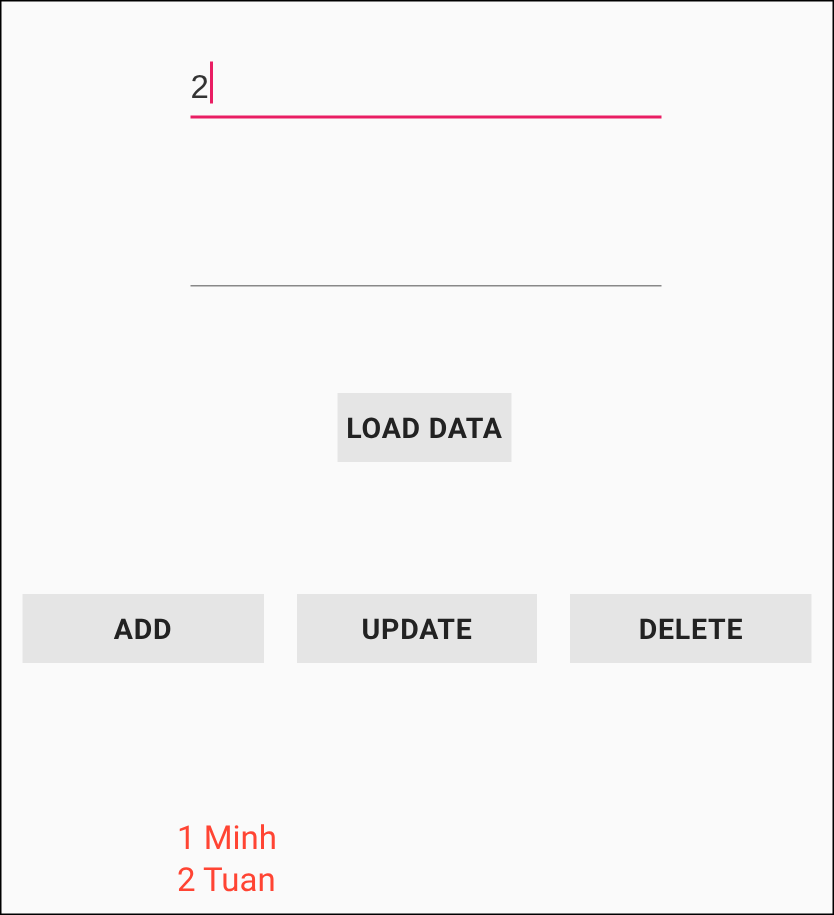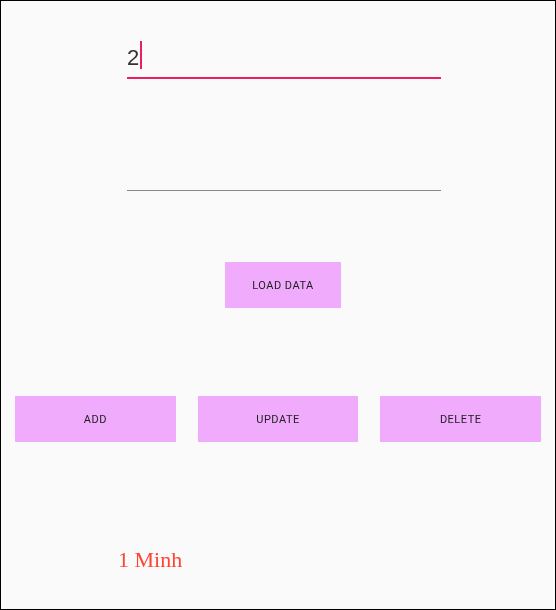--- a/index.html
+++ b/index.html
@@ -41,25 +41,25 @@
     }
     .cursor {
       position: absolute;
       left: 13px;
       top: 0px;
       width: 2px;
       height: 28px;
       background: #e91e63;
     }
     .btn {
-      background: #f0abfc;
+      background: #e5e5e5;
       border: none;
       color: #222;
-      font-size: 11px;
-      font-weight: 400;
+      font-size: 19px;
+      font-weight: 700;
       font-family: Roboto, Arial, sans-serif;
       letter-spacing: 0.5px;
       padding: 0;
       cursor: pointer;
     }
     .load-btn {
       position: absolute;
       left: 224px;
       top: 261px;
       width: 116px;
@@ -80,21 +80,20 @@
     .results {
       position: absolute;
       left: 117px;
       top: 545px;
       font-size: 22px;
       color: #ff4433;
       line-height: 1.25;
     }
     .result-item {
       white-space: pre;
-      font-family: Liberation Serif, serif;
     }
   </style>
 </head>
 <body>
 
 <div class="input-container input-1">
   <input type="text" class="text-input" value="2" style="">
   <div class="cursor"></div>
 </div>
 
@@ -105,13 +104,14 @@
 <button class="btn load-btn">LOAD DATA</button>
 
 <div class="btn-row">
   <button class="btn">ADD</button>
   <button class="btn">UPDATE</button>
   <button class="btn">DELETE</button>
 </div>
 
 <div class="results">
   <div class="result-item"><span>1</span> <span>Minh</span></div>
+  <div class="result-item"><span>2</span> <span>Tuan</span></div>
 </div>
 
 </body></html>

